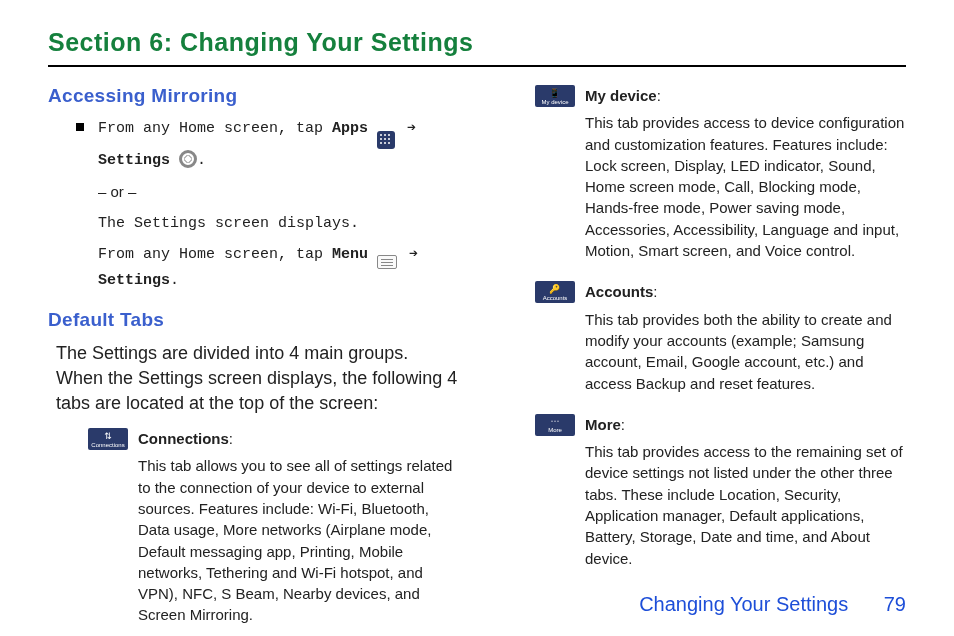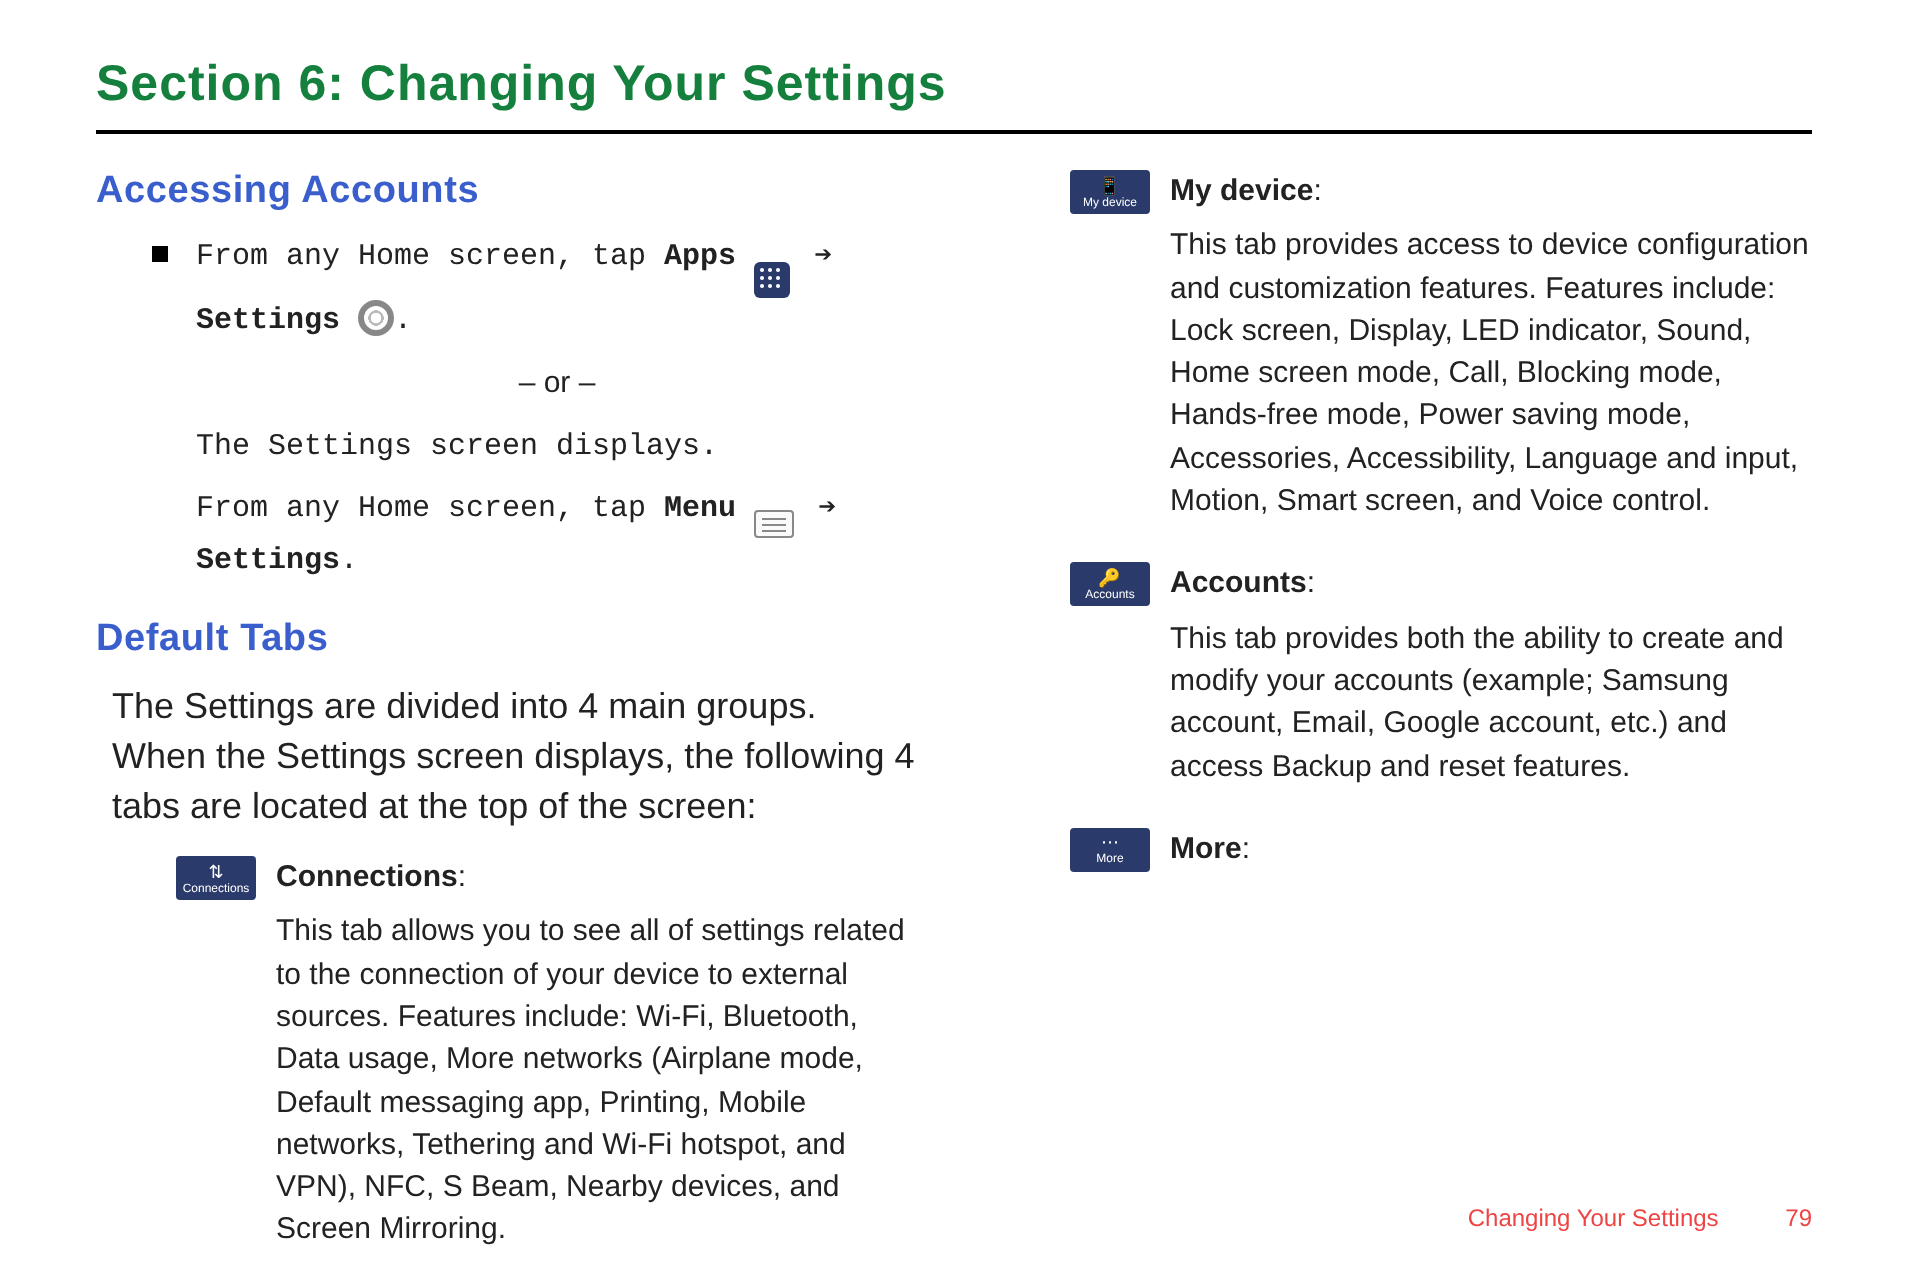--- a/index.html
+++ b/index.html
@@ -51,21 +51,21 @@
   }
   .bullet-sq {
     position: absolute;
     left: 28px;
     top: 6px;
     width: 8px;
     height: 8px;
     background: #000;
   }
   .step-line { margin-bottom: 8px; font-family: Liberation Mono, monospace; }
-  .or-line { margin-bottom: 8px; text-align: center; }
+  .or-line { margin-bottom: 8px; }
   .bodytext {
     font-size: 18px;
     line-height: 1.4;
     margin-bottom: 12px;
     padding-left: 8px;
   }
   .tab-item {
     display: flex;
     align-items: flex-start;
     gap: 10px;
@@ -131,35 +131,35 @@
     gap: 2px;
     padding: 2px 3px;
     vertical-align: -2px;
   }
   .menu-icon span { height: 1px; background: #888; }
   .arrow { font-weight: bold; margin: 0 3px; }
   .footer {
     position: absolute;
     bottom: 20px;
     right: 48px;
-    font-size: 12px;
-    color: #ef4444;
+    font-size: 20px;
+    color: #1d4ed8;
   }
   .footer-pagenum { margin-left: 30px; }
 </style>
 </head>
 <body>
 
 <h1 class="section-title">Section 6: Changing Your Settings</h1>
 
 <div class="columns">
 
   <div class="col">
 
-    <h2 class="subhead">Accessing Accounts</h2>
+    <h2 class="subhead">Accessing Mirroring</h2>
 
     <div class="step-block">
       <div class="bullet-sq"></div>
 
       <div class="step-line">
         <span>From any Home screen, tap </span><span class="bold">Apps</span>
         <span class="inline-icon apps-icon">
             <span></span>
             <span></span>
             <span></span>
@@ -230,20 +230,21 @@
       </div>
     </div>
 
     <div class="tab-item mt">
       <div class="tab-icon">
         <span class="glyph">⋯</span>
         <span>More</span>
       </div>
       <div class="tab-body">
         <span class="tab-title">More</span>:
+        <div class="tab-desc">This tab provides access to the remaining set of device settings not listed under the other three tabs. These include Location, Security, Application manager, Default applications, Battery, Storage, Date and time, and About device.</div>
       </div>
     </div>
 
   </div>
 </div>
 
 <div class="footer">
   <span>Changing Your Settings</span>
   <span class="footer-pagenum">79</span>
 </div>

